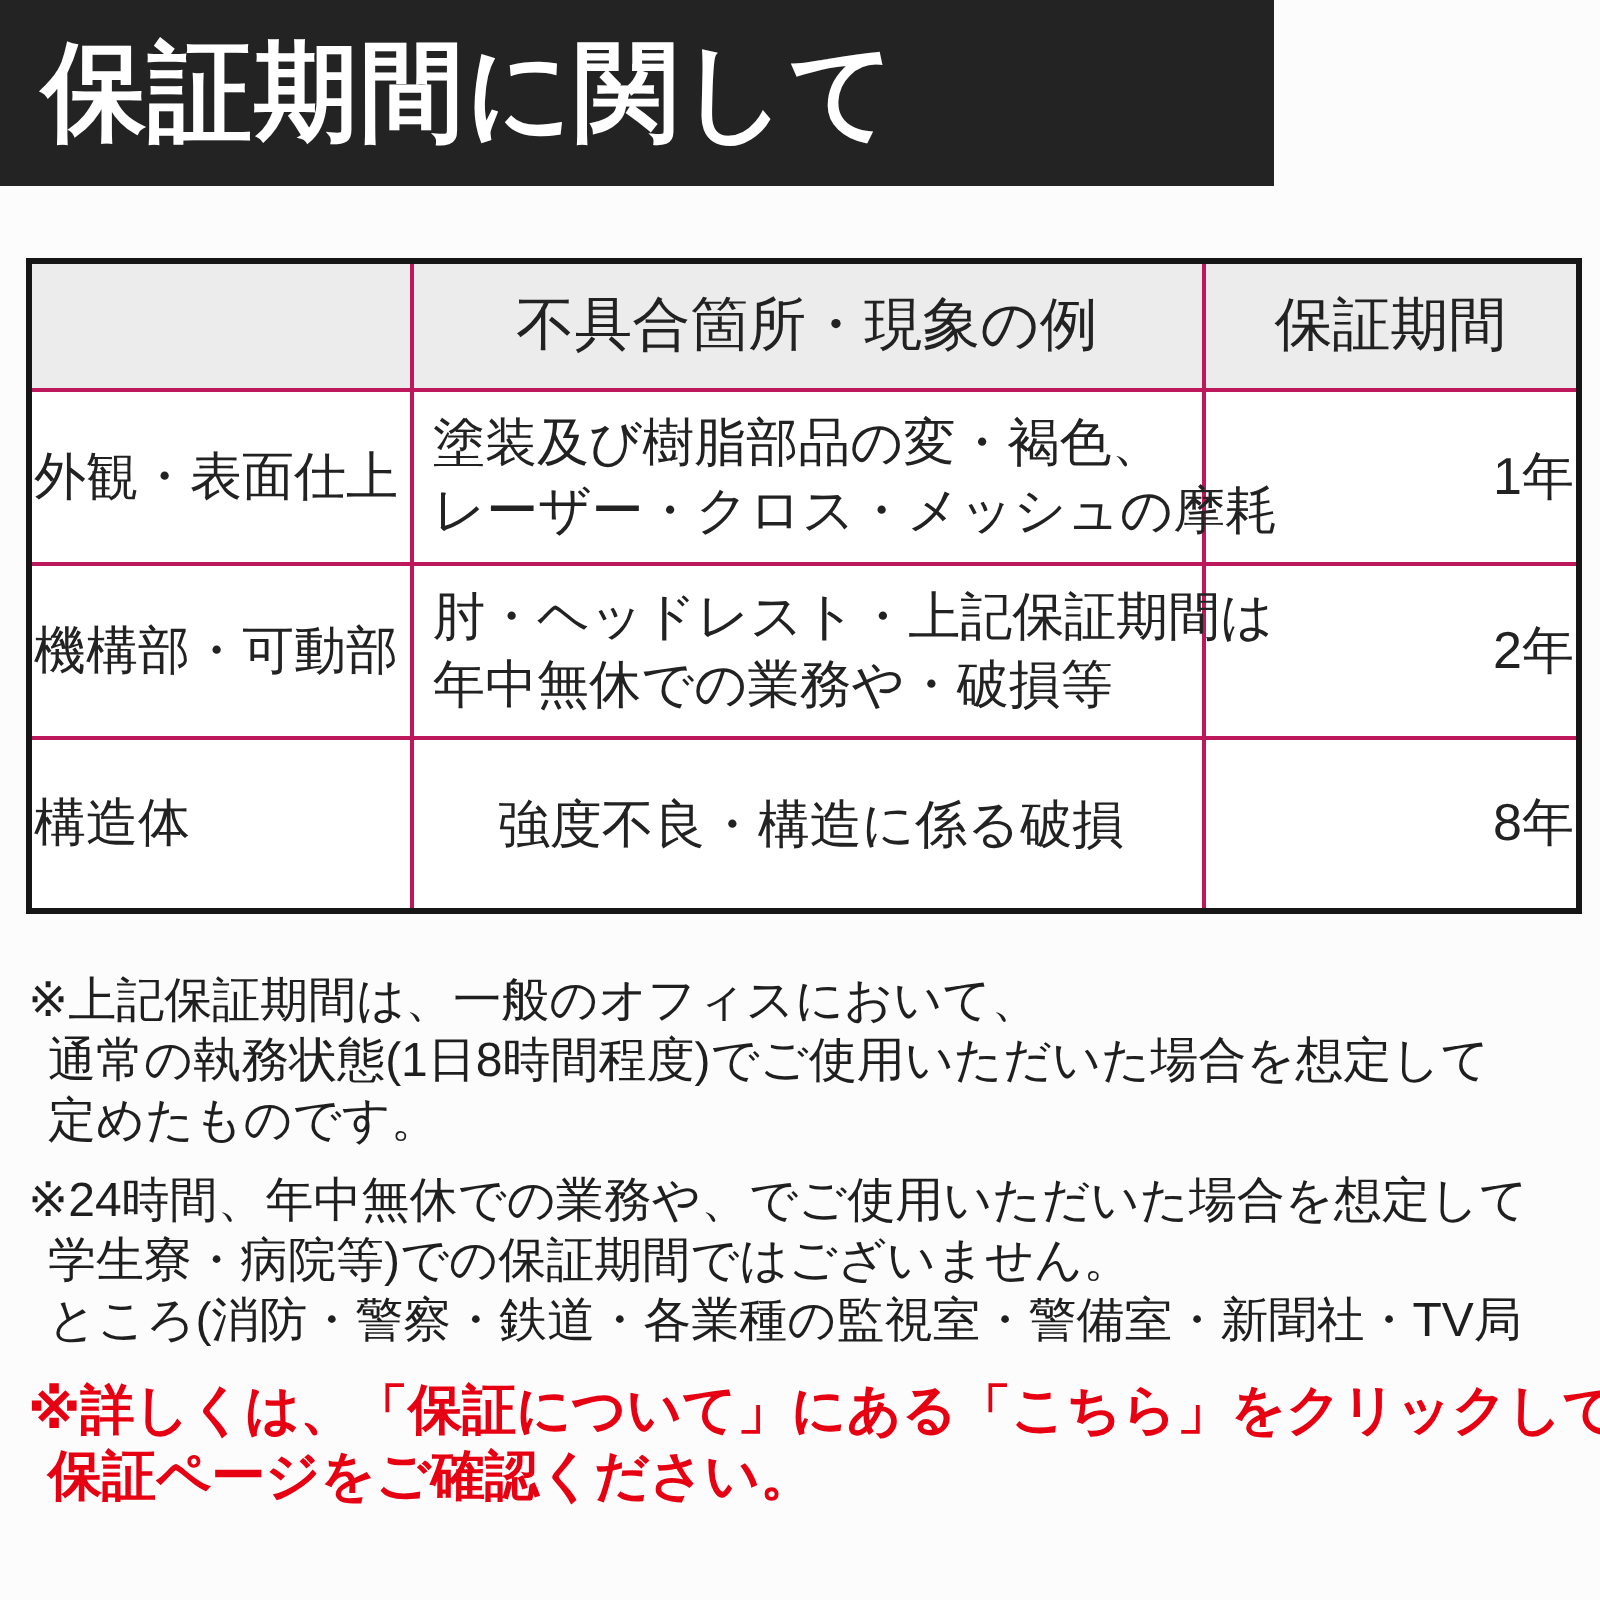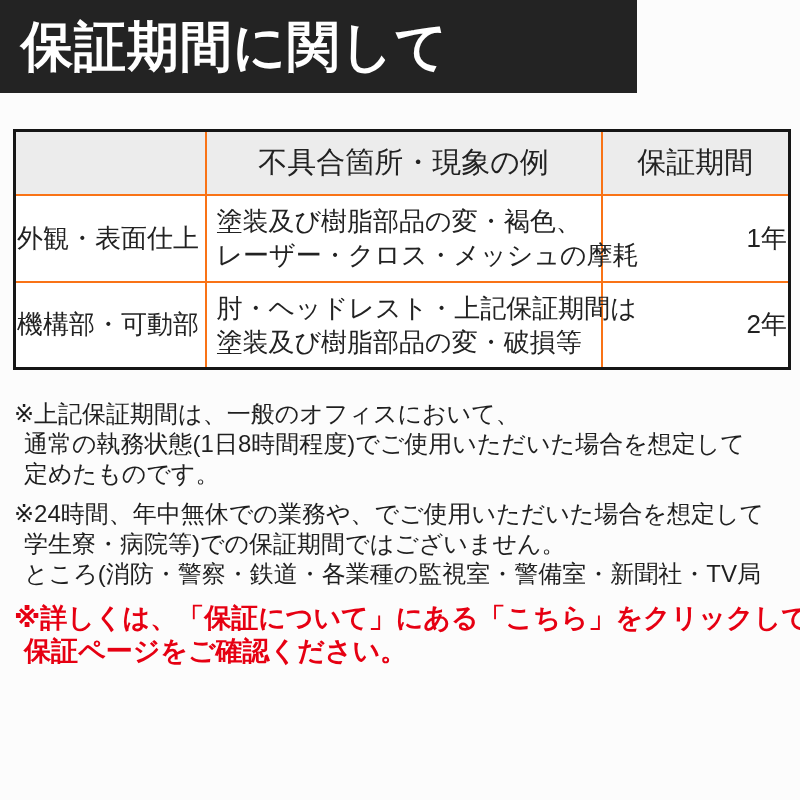--- a/index.html
+++ b/index.html
@@ -28,21 +28,21 @@
   }
   
   .warranty-table{
     margin:36px 12px 0 13px;
     width:775px;
     border-collapse:collapse;
     table-layout:fixed;
     border:3px solid #161616;
   }
   .warranty-table td,.warranty-table th{
-    border:2px solid #f97316;
+    border:2px solid #be185d;
     box-sizing:border-box;
     font-weight:normal;
     color:#222222;
   }
   .warranty-table thead th{
     background:#ececec;
     height:64px;
     font-size:29px;
     text-align:center;
     vertical-align:middle;
@@ -103,23 +103,30 @@
       <td class="examples">
         <div class="cell-line">塗装及び樹脂部品の変・褐色、</div>
         <div class="cell-line">レーザー・クロス・メッシュの摩耗</div>
       </td>
       <td class="period">1年</td>
     </tr>
     <tr>
       <td class="cat">機構部・可動部</td>
       <td class="examples">
         <div class="cell-line">肘・ヘッドレスト・上記保証期間は</div>
-        <div class="cell-line">塗装及び樹脂部品の変・破損等</div>
+        <div class="cell-line">年中無休での業務や・破損等</div>
       </td>
       <td class="period">2年</td>
+    </tr>
+    <tr>
+      <td class="cat">構造体</td>
+      <td class="examples center">
+        <div class="cell-line">強度不良・構造に係る破損</div>
+      </td>
+      <td class="period">8年</td>
     </tr>
   </tbody>
 </table>
 
 <section class="notes">
 
   <div class="note">
     <div class="line first">
       <span class="marker">※</span>
       <span>上記保証期間は、一般のオフィスにおいて、</span>

